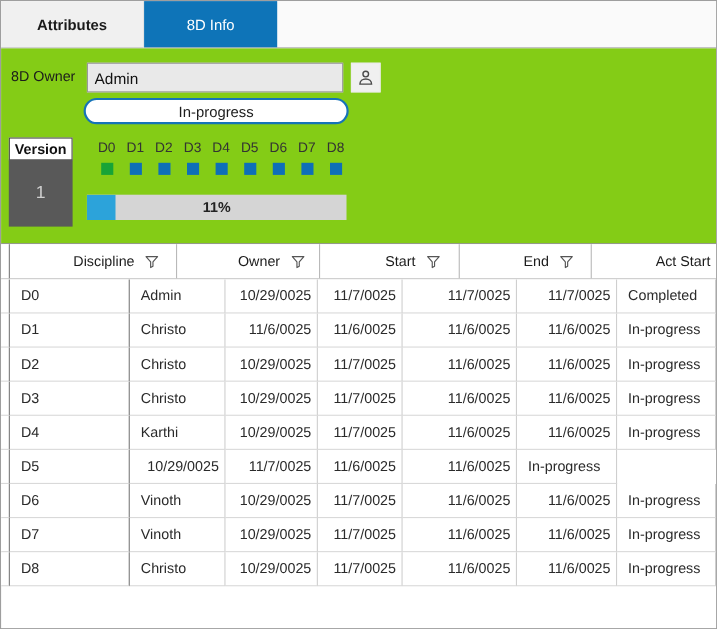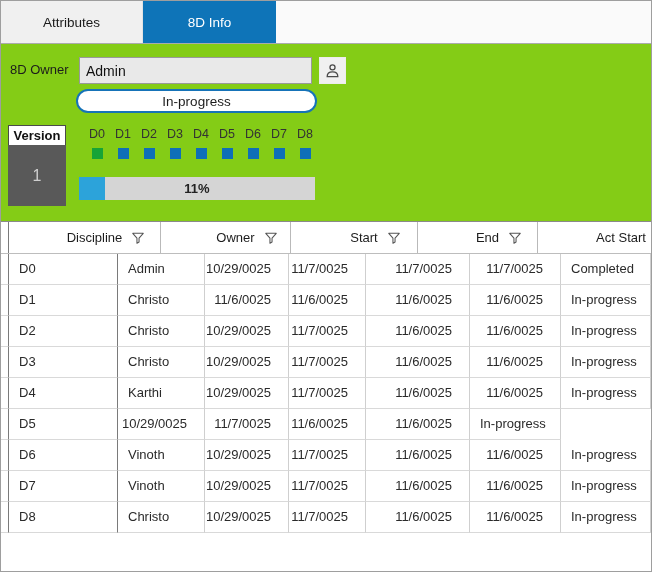--- a/index.html
+++ b/index.html
@@ -14,25 +14,26 @@
   
   .tabstrip {
     position:relative; height:43px; background:#fafafa;
     border-bottom:1px solid #ababab; display:flex; align-items:stretch;
   }
   .tab {
     display:flex; align-items:center; justify-content:center;
     font-size:13.5px; cursor:default; user-select:none;
   }
   .tab-inactive {
-    width:142px; background:#f0f0f0; color:#1a1a1a;
+    width:130px; background:#f0f0f0; color:#1a1a1a;
     border-right:1px solid #e3e3e3;
+    font-weight:bold;
   }
   .tab-active {
-    width:133px; background:#0e74b8; color:#ffffff;
+    width:121px; background:#0e74b8; color:#ffffff;
   }
 
   
   .upper { position:relative; height:177px; background:#84cc16; }
 
   .owner-label {
     position:absolute; left:9px; top:18px; font-size:13px; color:#1c1c1c;
   }
   .owner-input {
     position:absolute; left:78px; top:13px; width:233px; height:27px;
@@ -101,21 +102,21 @@
 
   .trow { height:31px; background:#fff; cursor:default; }
   .td {
     font-size:13px; color:#2a2a2a; line-height:30px;
     border-right:1px solid #cfcfcf; border-bottom:1px solid #d9d9d9;
     white-space:nowrap; overflow:hidden;
   }
   .td.rowhdr { border-bottom:1px solid #d9d9d9; }
   .td.darkline { border-right:1px solid #7a7a7a; }
   .td.al { padding-left:10px; text-align:left; }
-  .td.ar { padding-right:17px; text-align:right; }
+  .td.ar { padding-right:5px; text-align:right; }
 </style>
 </head>
 <body>
 
 <div class="window">
 
   <div class="tabstrip">
     <div class="tab tab-inactive">Attributes</div>
     <div class="tab tab-active">8D Info</div>
   </div>

